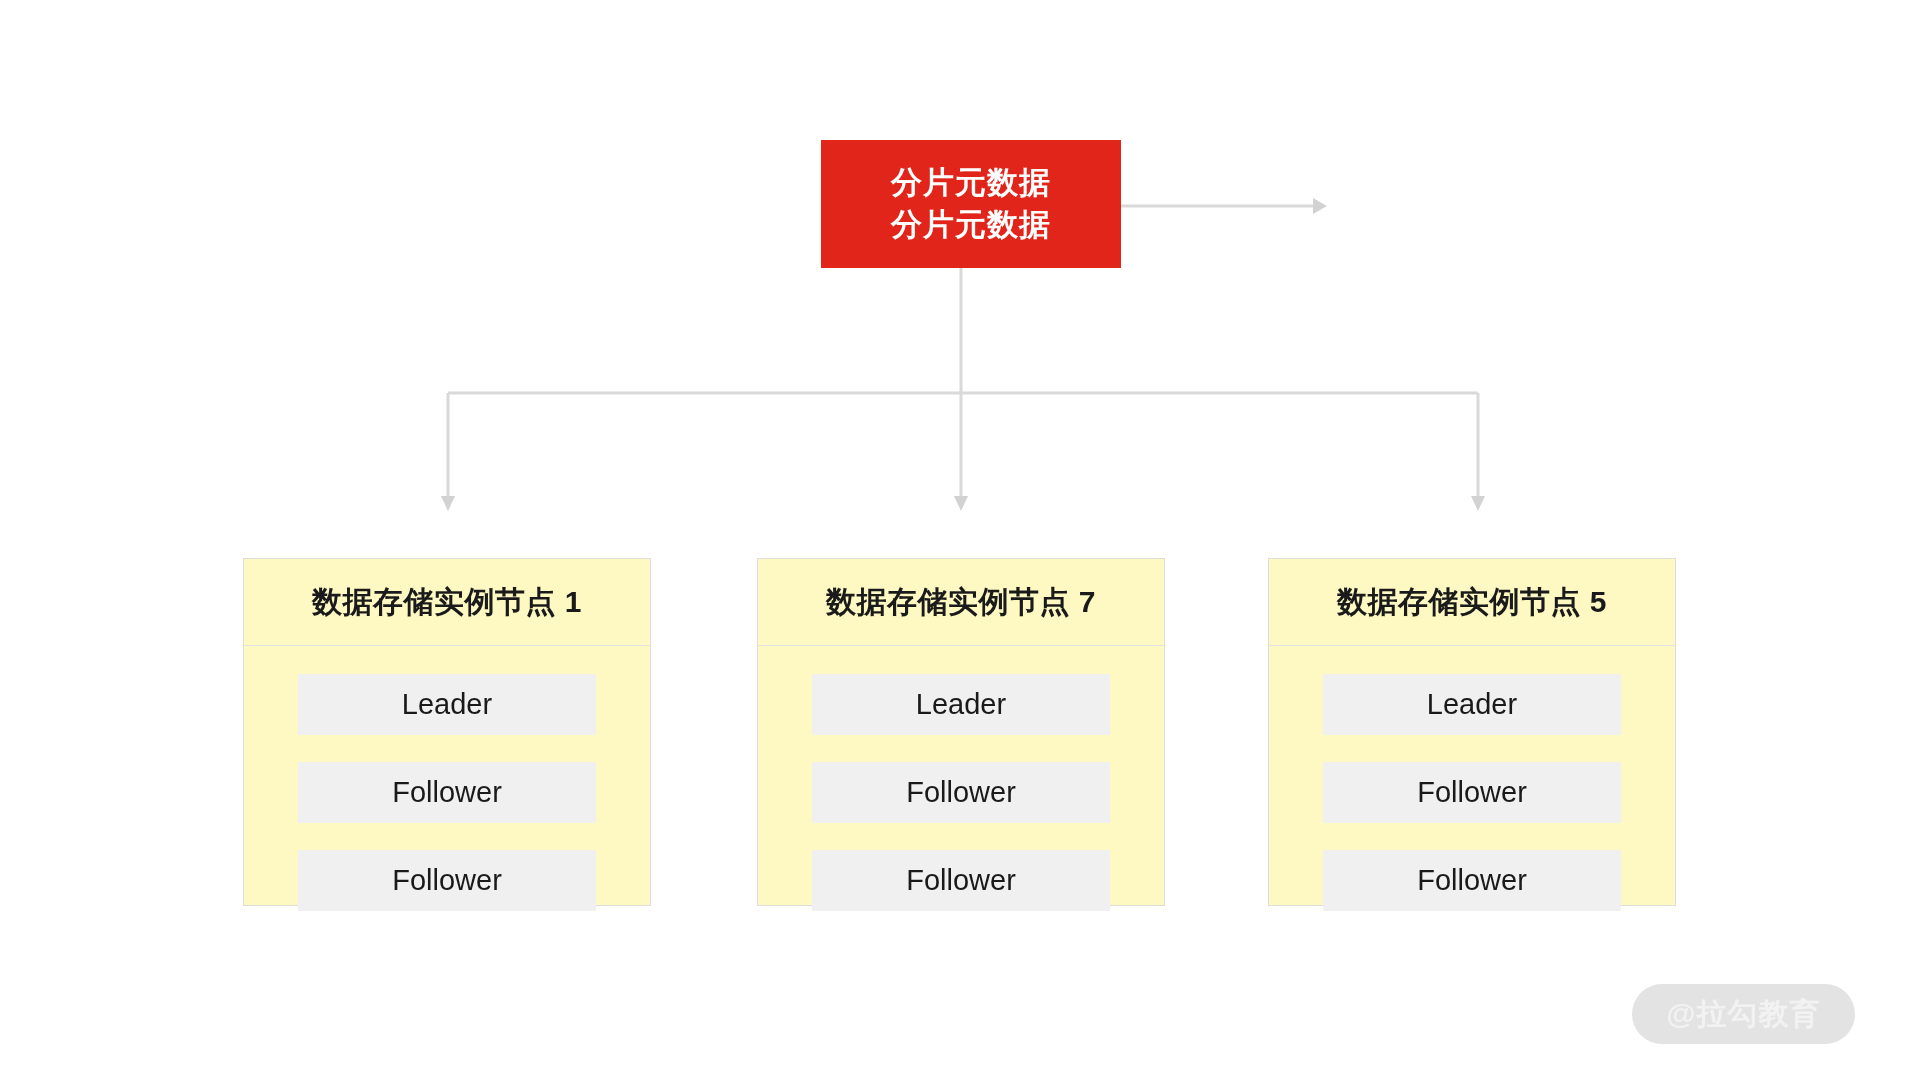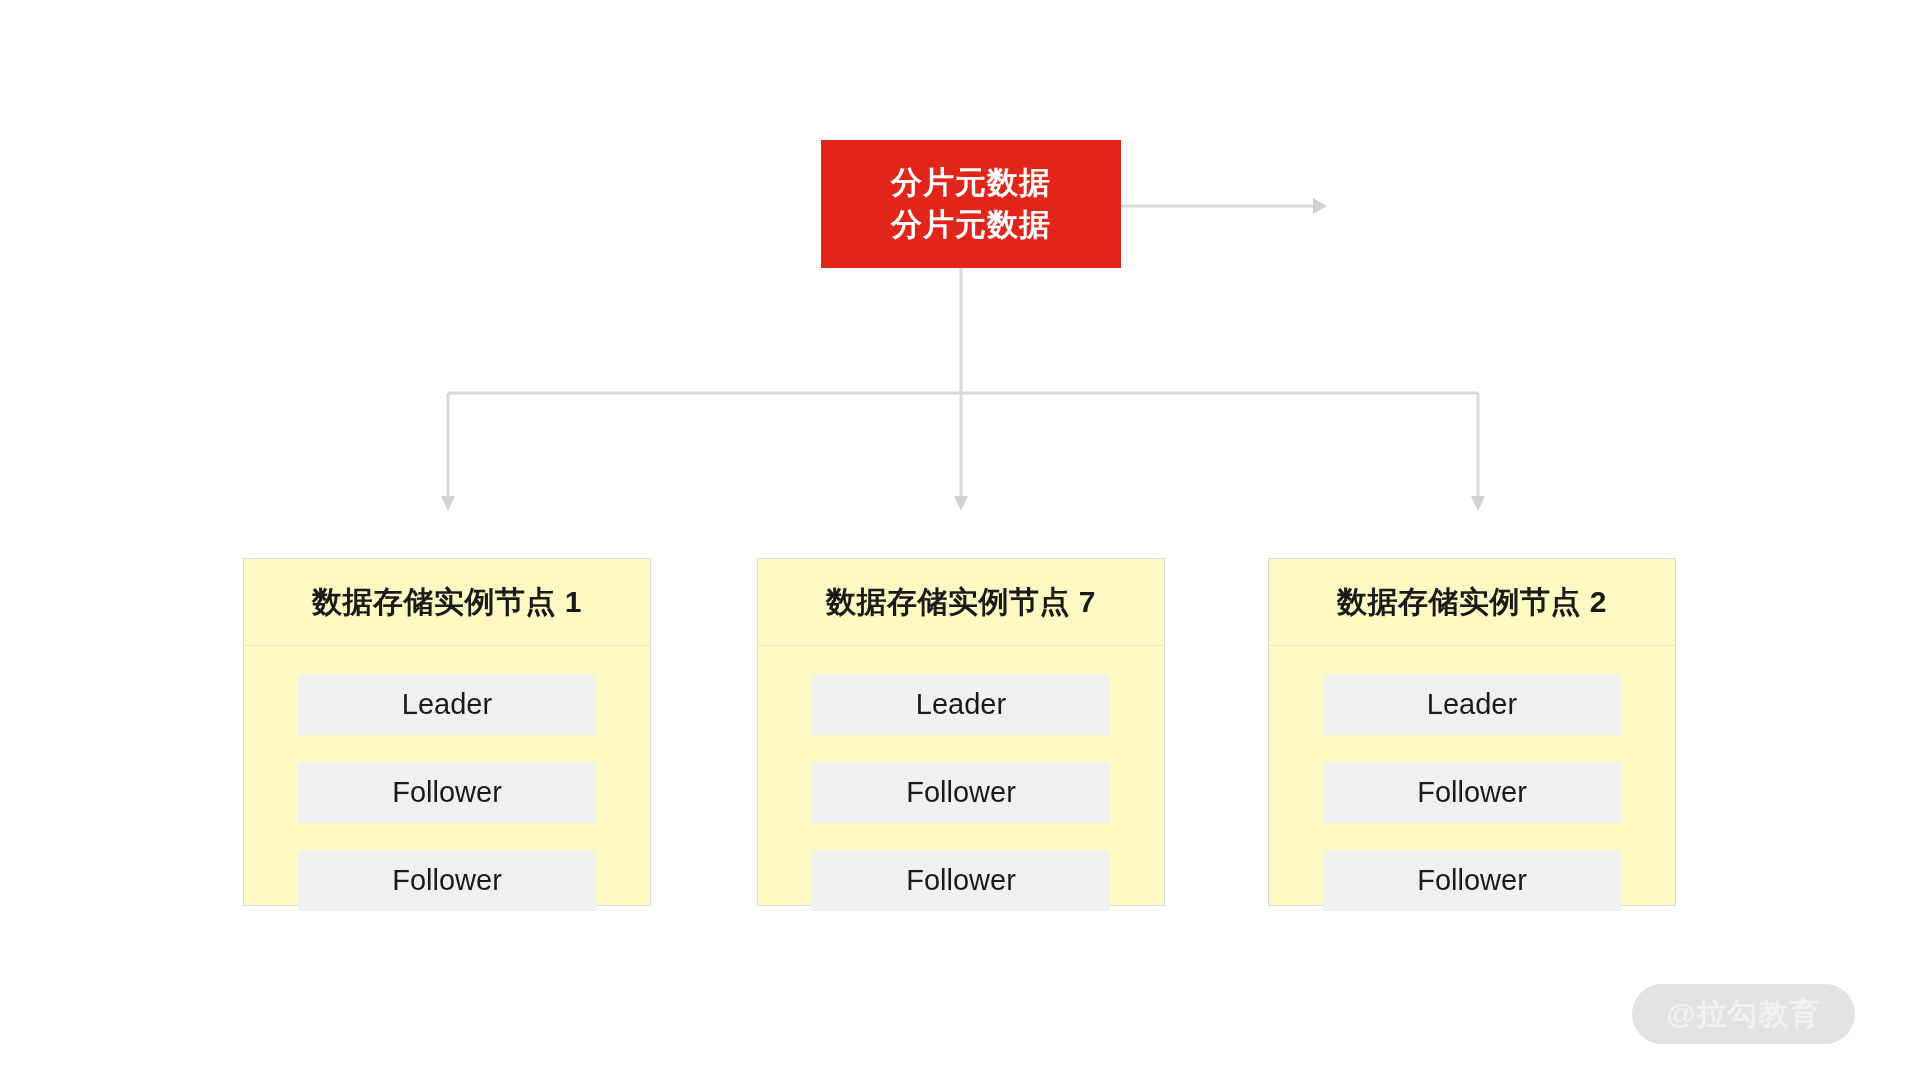--- a/index.html
+++ b/index.html
@@ -210,21 +210,21 @@
   <div class="node-panel" id="node-panel-1">
     <div class="node-header">数据存储实例节点 7</div>
     <div class="node-body">
       <div class="role-item">Leader</div>
       <div class="role-item">Follower</div>
       <div class="role-item">Follower</div>
     </div>
   </div>
 
   <div class="node-panel" id="node-panel-2">
-    <div class="node-header">数据存储实例节点 2</div>
+    <div class="node-header">数据存储实例节点 5</div>
     <div class="node-body">
       <div class="role-item">Leader</div>
       <div class="role-item">Follower</div>
       <div class="role-item">Follower</div>
     </div>
   </div>
 
   <div id="watermark">
     <span>@拉勾教育</span>
   </div>

